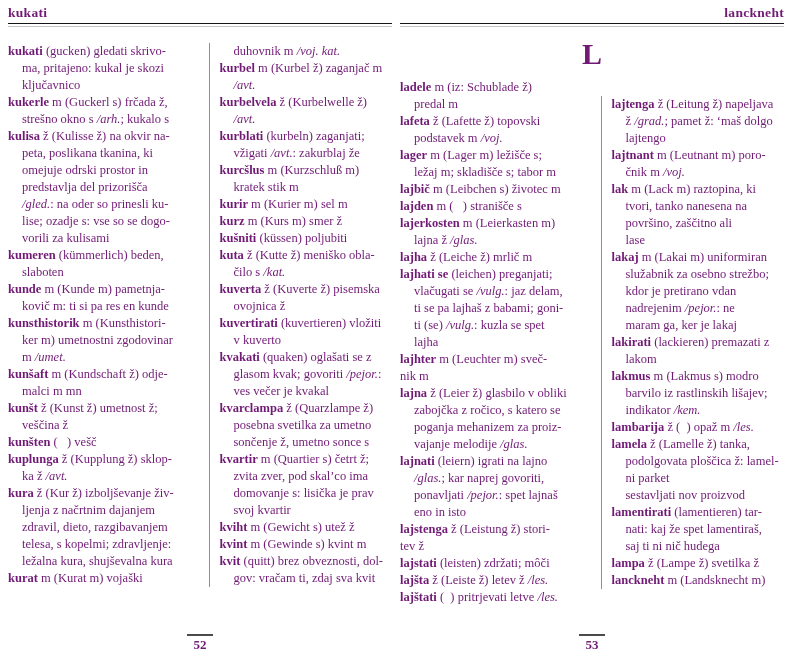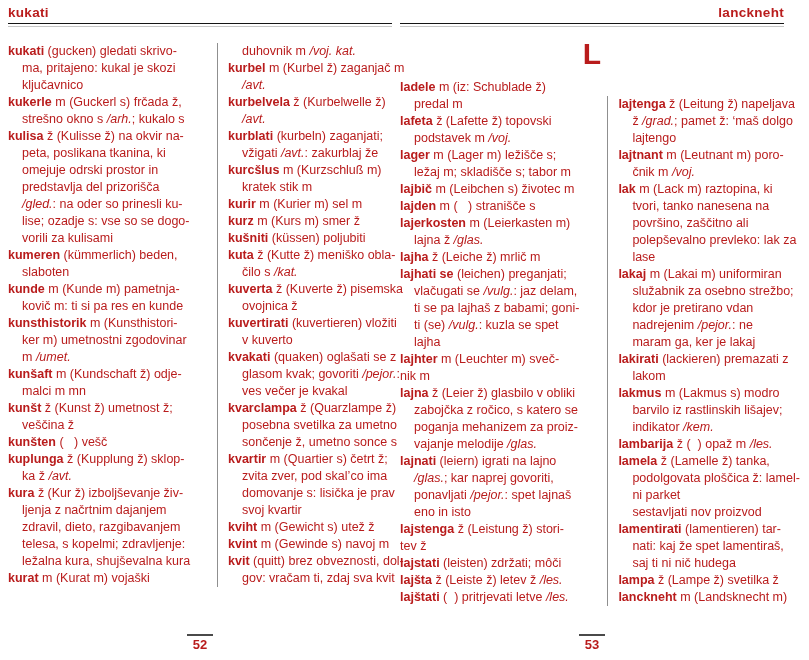--- a/index.html
+++ b/index.html
@@ -1,18 +1,18 @@
 <!DOCTYPE html>
 <html><head>
 <meta charset="utf-8">
 <style>
   html,body { margin:0; padding:0; background:#ffffff; }
   .sheet {
     position:relative; width:809px; height:660px; background:#ffffff;
-    font-family:Liberation Sans, sans-serif; color:#b91c1c;
+    font-family:Liberation Serif, serif; color:#701a75;
     overflow:hidden;
   }
   .page { position:absolute; top:0; width:384px; height:660px; }
   .page-left  { left:8px; }
   .page-right { left:400px; }
 
   .running-head {
     padding-top:5px; font-size:13.5px; font-weight:bold; line-height:15px;
     letter-spacing:0.3px;
   }
@@ -21,21 +21,21 @@
   .head-rule {
     margin-top:3px; height:2px;
     border-top:1.6px solid #151515; border-bottom:1px solid #c6c6c6;
   }
 
   .section-letter {
     text-align:center; font-weight:bold; font-size:30px; line-height:34px;
     margin-top:10px;
   }
 
-  .cols { display:flex; align-items:flex-end; }
+  .cols { display:flex; align-items:center; }
   .page-left  .cols { margin-top:16px; }
   .page-right .cols { margin-top:8px; }
   .col { width:181px; }
   .col-r { margin-left:28px; padding-left:10px; border-left:1px solid #8f8f8f; }
 
   .line { font-size:12.5px; line-height:17px; white-space:pre; }
   .cont { padding-left:14px; }
   .hw { font-weight:bold; }
   .it { font-style:italic; }
 
@@ -164,21 +164,21 @@
           <div class="entry">
             <div class="line"><span class="hw">kvartir</span><span class="tx"> m (Quartier s) četrt ž;</span></div>
             <div class="line cont"><span class="tx">zvita zver, pod skal’co ima</span></div>
             <div class="line cont"><span class="tx">domovanje s: lisička je prav</span></div>
             <div class="line cont"><span class="tx">svoj kvartir</span></div>
           </div>
           <div class="entry">
             <div class="line"><span class="hw">kviht</span><span class="tx"> m (Gewicht s) utež ž</span></div>
           </div>
           <div class="entry">
-            <div class="line"><span class="hw">kvint</span><span class="tx"> m (Gewinde s) navoj m</span></div>
+            <div class="line"><span class="hw">kvint</span><span class="tx"> m (Gewinde s) kvint m</span></div>
           </div>
           <div class="entry">
             <div class="line"><span class="hw">kvit</span><span class="tx"> (quitt) brez obveznosti, dol-</span></div>
             <div class="line cont"><span class="tx">gov: vračam ti, zdaj sva kvit</span></div>
           </div>
         </div>
     </div>
     <div class="footer">
       <div class="foot-rule"></div>
       <div class="page-num">52</div>
@@ -260,21 +260,20 @@
             <div class="line cont"><span class="tx">lajtengo</span></div>
           </div>
           <div class="entry">
             <div class="line"><span class="hw">lajtnant</span><span class="tx"> m (Leutnant m) poro-</span></div>
             <div class="line cont"><span class="tx">čnik m </span><span class="it">/voj.</span></div>
           </div>
           <div class="entry">
             <div class="line"><span class="hw">lak</span><span class="tx"> m (Lack m) raztopina, ki</span></div>
             <div class="line cont"><span class="tx">tvori, tanko nanesena na</span></div>
             <div class="line cont"><span class="tx">površino, zaščitno ali</span></div>
-            <div class="line cont"><span class="tx">polepševalno prevleko: lak za</span></div>
             <div class="line cont"><span class="tx">lase</span></div>
           </div>
           <div class="entry">
             <div class="line"><span class="hw">lakaj</span><span class="tx"> m (Lakai m) uniformiran</span></div>
             <div class="line cont"><span class="tx">služabnik za osebno strežbo;</span></div>
             <div class="line cont"><span class="tx">kdor je pretirano vdan</span></div>
             <div class="line cont"><span class="tx">nadrejenim </span><span class="it">/pejor.</span><span class="tx">: ne</span></div>
             <div class="line cont"><span class="tx">maram ga, ker je lakaj</span></div>
           </div>
           <div class="entry">

